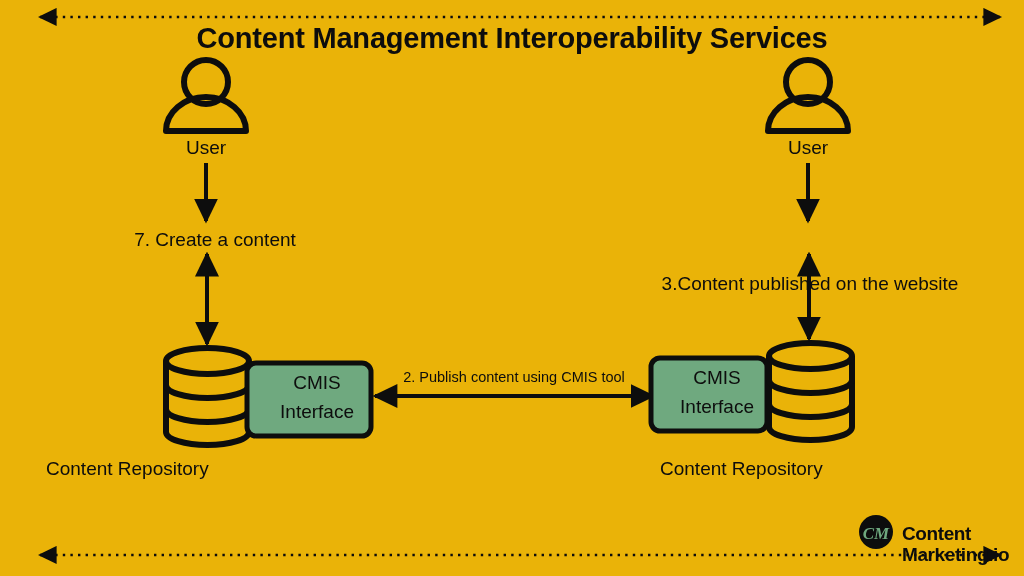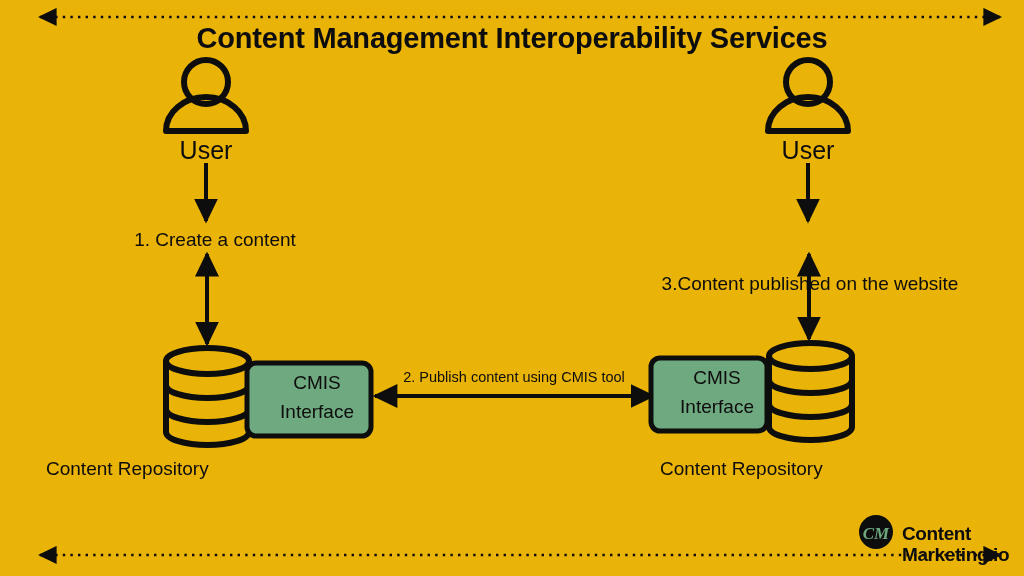--- a/index.html
+++ b/index.html
@@ -33,21 +33,21 @@
   .title {
     font-size: 29px;
     font-weight: bold;
     letter-spacing: -0.2px;
     left: 0;
     width: 1024px;
     text-align: center;
     top: 24px;
   }
   .user-label {
-    font-size: 25px;
+    font-size: 19px;
     text-align: center;
     width: 160px;
   }
   .step-label {
     font-size: 19px;
     text-align: center;
   }
   .repo-label {
     font-size: 19px;
     text-align: left;
@@ -173,21 +173,21 @@
 
     <g>
       <line x1="809" y1="254" x2="809" y2="339" stroke="#0d0d0d" stroke-width="4" marker-start="url(#arrowhead-start)" marker-end="url(#arrowhead-end)"></line>
     </g>
   </svg>
 
   <div class="lbl title">Content Management Interoperability Services</div>
 
   <div class="lbl user-label" style="left:126px; top:138px;">User</div>
 
-  <div class="lbl step-label" style="left:110px; top:230px; width:210px;">1. Create a content</div>
+  <div class="lbl step-label" style="left:110px; top:230px; width:210px;">7. Create a content</div>
 
   <div class="lbl cmis-label" style="left:249px; top:368px;">CMIS</div>
   <div class="lbl cmis-label" style="left:249px; top:397px;">Interface</div>
 
   <div class="lbl repo-label" style="left:46px; top:459px;">Content Repository</div>
 
   <div class="lbl mid-label" style="left:354px; top:370px;">2. Publish content using CMIS tool</div>
 
   <div class="lbl user-label" style="left:728px; top:138px;">User</div>
 

